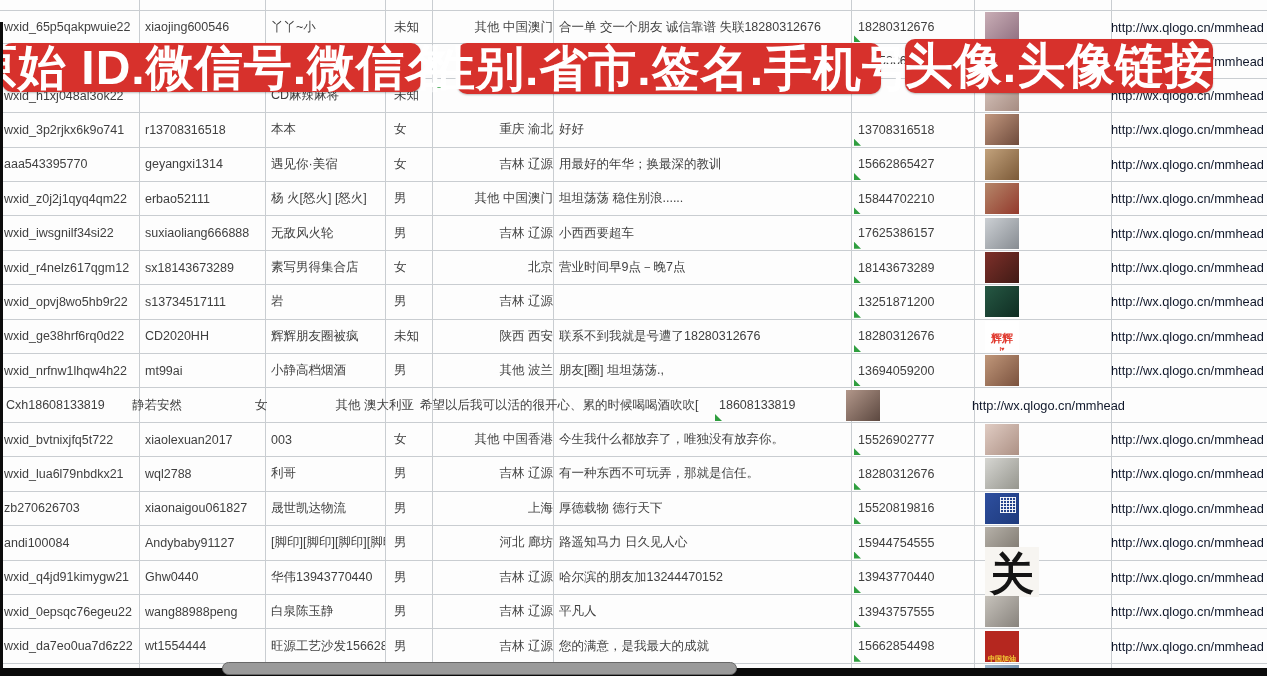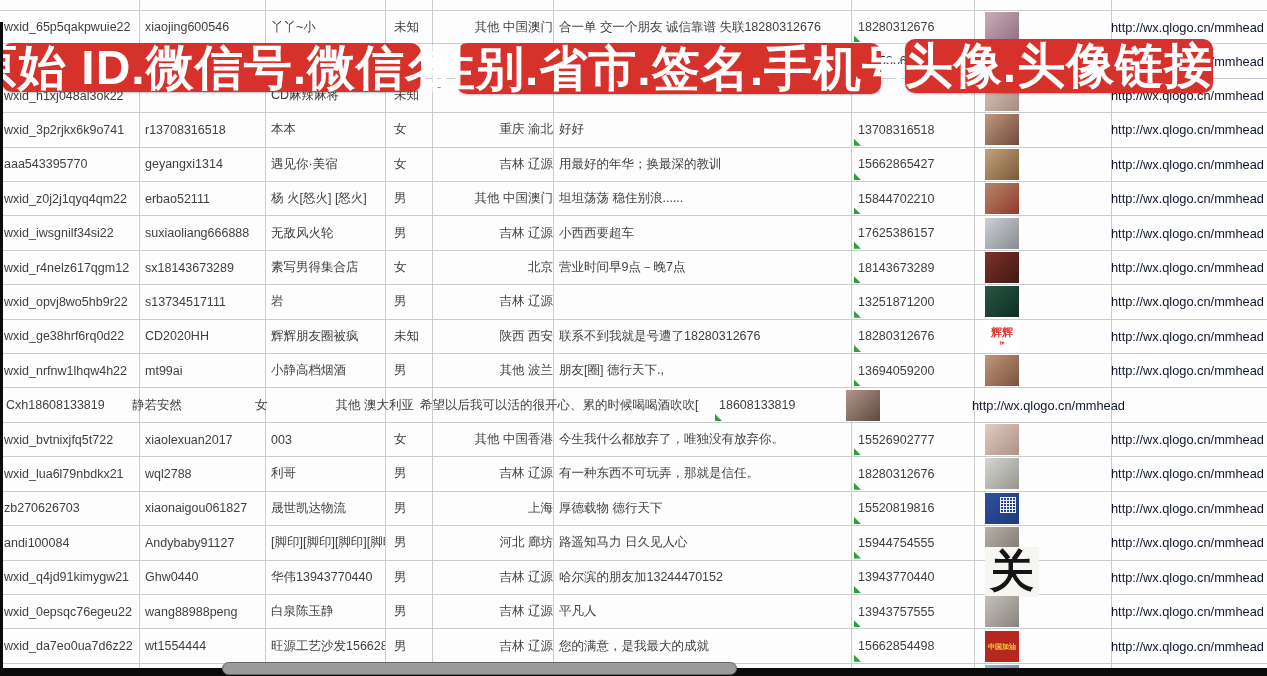--- a/index.html
+++ b/index.html
@@ -21,21 +21,21 @@
   .c-sig{width:298px;padding-left:6px;}
   .c-phone{width:123px;padding-left:7px;}
   .c-avatar{width:137px;overflow:visible;}
   .c-link{flex:1;padding-left:0;font-size:12.8px;color:#0f172a;align-items:center;}
   .flag{position:absolute;width:7px;height:7px;background:#2f9e3f;
         clip-path:polygon(0 0,100% 100%,0 100%);}
   .flag-bl{left:3px;bottom:1px;}
   .flag-tl{left:2px;top:2px;}
   
   .avatar{position:relative;width:34px;height:31px;margin-left:11px;flex:0 0 auto;
-          display:flex;align-items:center;justify-content:center;text-align:center;overflow:hidden;}
+          display:flex;align-items:flex-end;justify-content:center;text-align:center;overflow:hidden;}
   .avatar.qr::after{content:"";position:absolute;right:3px;top:4px;width:16px;height:16px;
      background:
        repeating-linear-gradient(0deg,rgba(255,255,255,.9) 0 1px,transparent 1px 3px),
        repeating-linear-gradient(90deg,rgba(255,255,255,.9) 0 1px,transparent 1px 3px);}
   .avatar.big{width:54px;height:50px;overflow:visible;margin-top:-10px;
      font-family:"Liberation Serif",serif;}
   .av-label{font-weight:bold;line-height:1;display:block;}
   .av-sub{display:block;font-size:6px;line-height:1;margin-top:2px;}
   
   .banner{position:absolute;z-index:5;background:#d7312c;color:#ffffff;font-weight:bold;
@@ -380,21 +380,21 @@
         <div class="cell c-name">
           <span>小静高档烟酒</span>
         </div>
         <div class="cell c-gender">
           <span>男</span>
         </div>
         <div class="cell c-region">
           <span>其他 波兰</span>
         </div>
         <div class="cell c-sig">
-          <span>朋友[圈] 德行天下.,</span>
+          <span>朋友[圈] 坦坦荡荡.,</span>
         </div>
         <div class="cell c-phone">
           <span>13694059200</span>
           <div class="flag flag-bl"></div>
         </div>
         <div class="cell c-avatar">
           <div class="avatar" style="background: linear-gradient(135deg, rgb(192, 151, 122), rgb(123, 82, 62));"></div>
         </div>
         <div class="cell c-link">
           <span>http://wx.qlogo.cn/mmhead</span>

